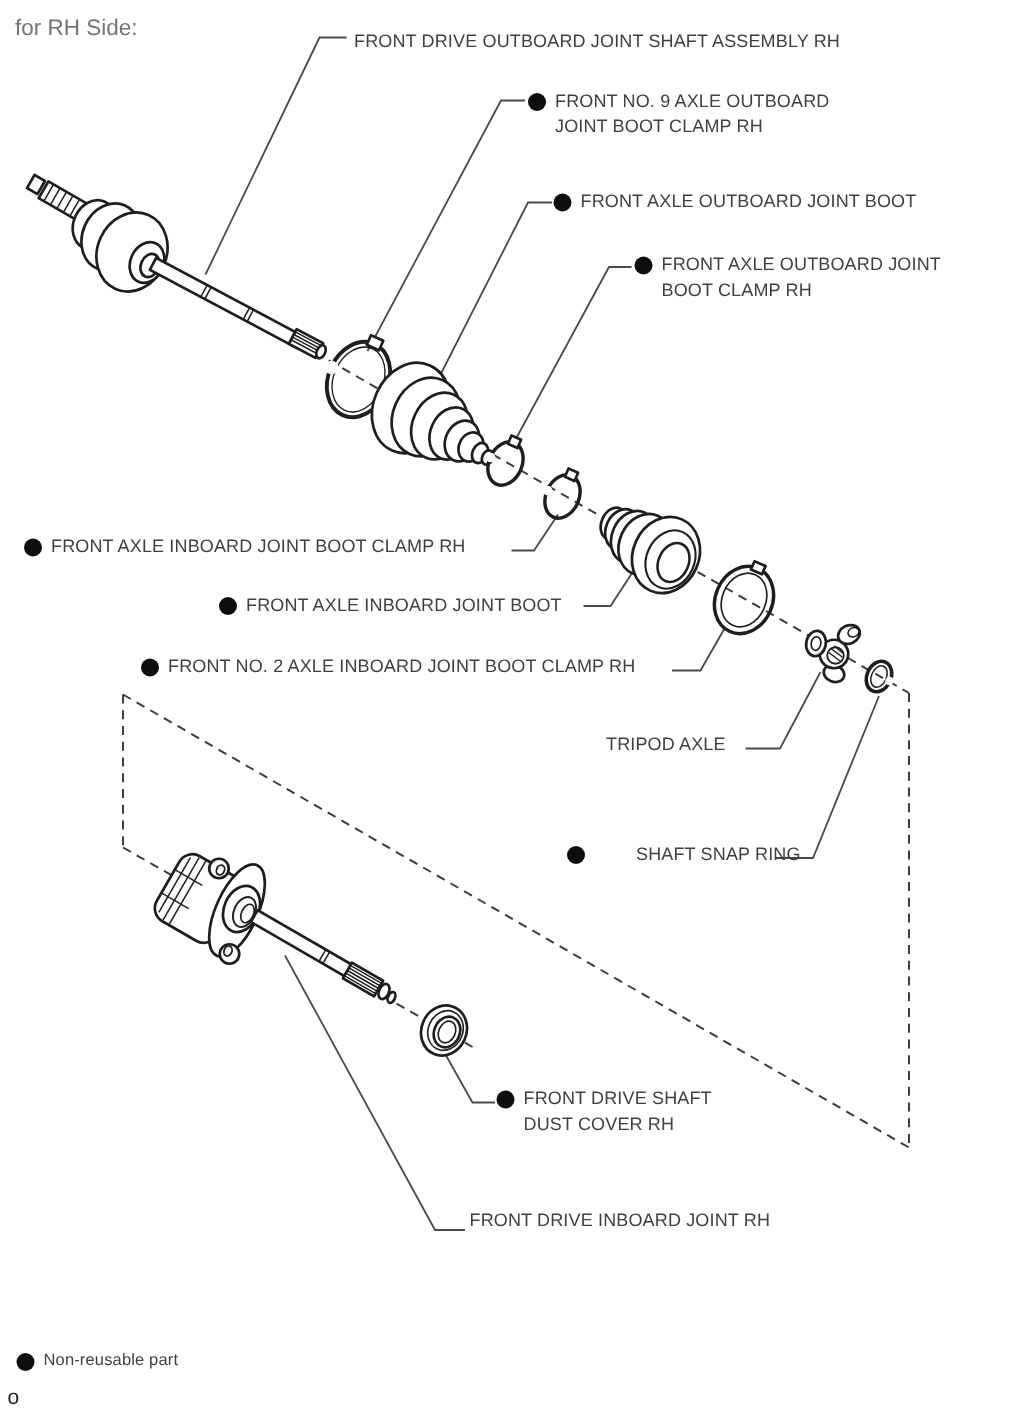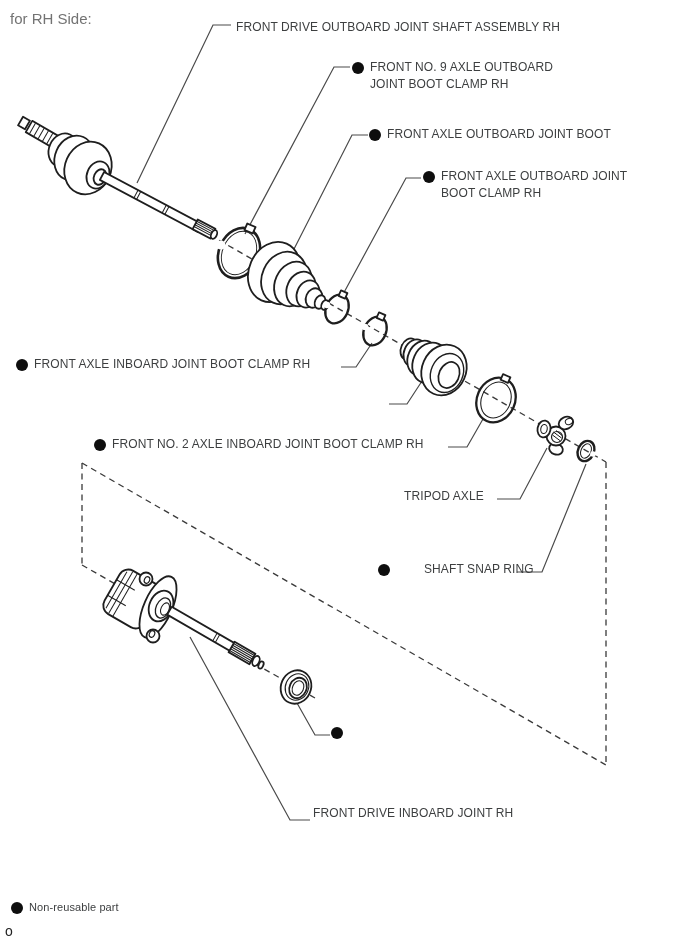--- a/index.html
+++ b/index.html
@@ -218,37 +218,43 @@
     <span class="dot"></span>
     <span class="txt">FRONT AXLE OUTBOARD JOINT
 BOOT CLAMP RH</span>
   </div>
 
   <div class="lbl" style="left:16px;top:356px;">
     <span class="dot"></span>
     <span class="txt">FRONT AXLE INBOARD JOINT BOOT CLAMP RH</span>
   </div>
 
+  <div class="lbl" style="left:146px;top:395px;">
+    <span class="dot"></span>
+    <span class="txt">FRONT AXLE INBOARD JOINT BOOT</span>
+  </div>
 
   <div class="lbl" style="left:94px;top:436px;">
     <span class="dot"></span>
     <span class="txt">FRONT NO. 2 AXLE INBOARD JOINT BOOT CLAMP RH</span>
   </div>
 
   <div class="lbl" style="left:404px;top:488px;">
     <span class="txt">TRIPOD AXLE</span>
   </div>
 
   <div class="lbl" style="left:378px;top:561px;gap:28px;">
     <span class="dot"></span>
     <span class="txt">SHAFT SNAP RING</span>
   </div>
 
   <div class="lbl" style="left:331px;top:724px;">
     <span class="dot"></span>
+    <span class="txt">FRONT DRIVE SHAFT
+DUST COVER RH</span>
   </div>
 
   <div class="lbl" style="left:313px;top:805px;">
     <span class="txt">FRONT DRIVE INBOARD JOINT RH</span>
   </div>
 
   <div class="lbl" style="left:11px;top:899px;font-size:11px;">
     <span class="dot"></span>
     <span class="txt">Non-reusable part</span>
   </div>

